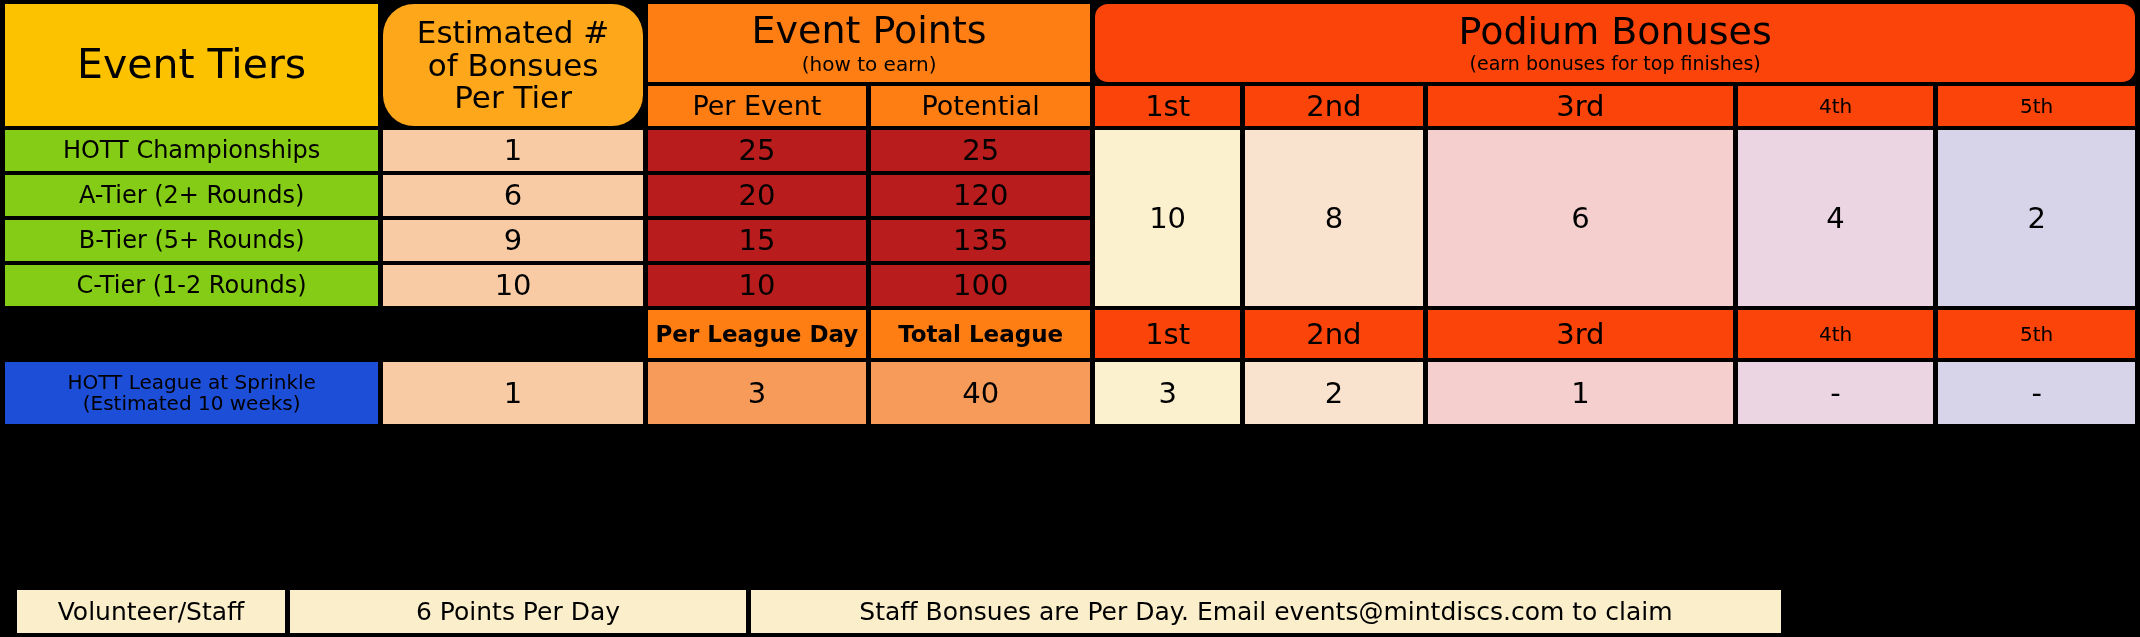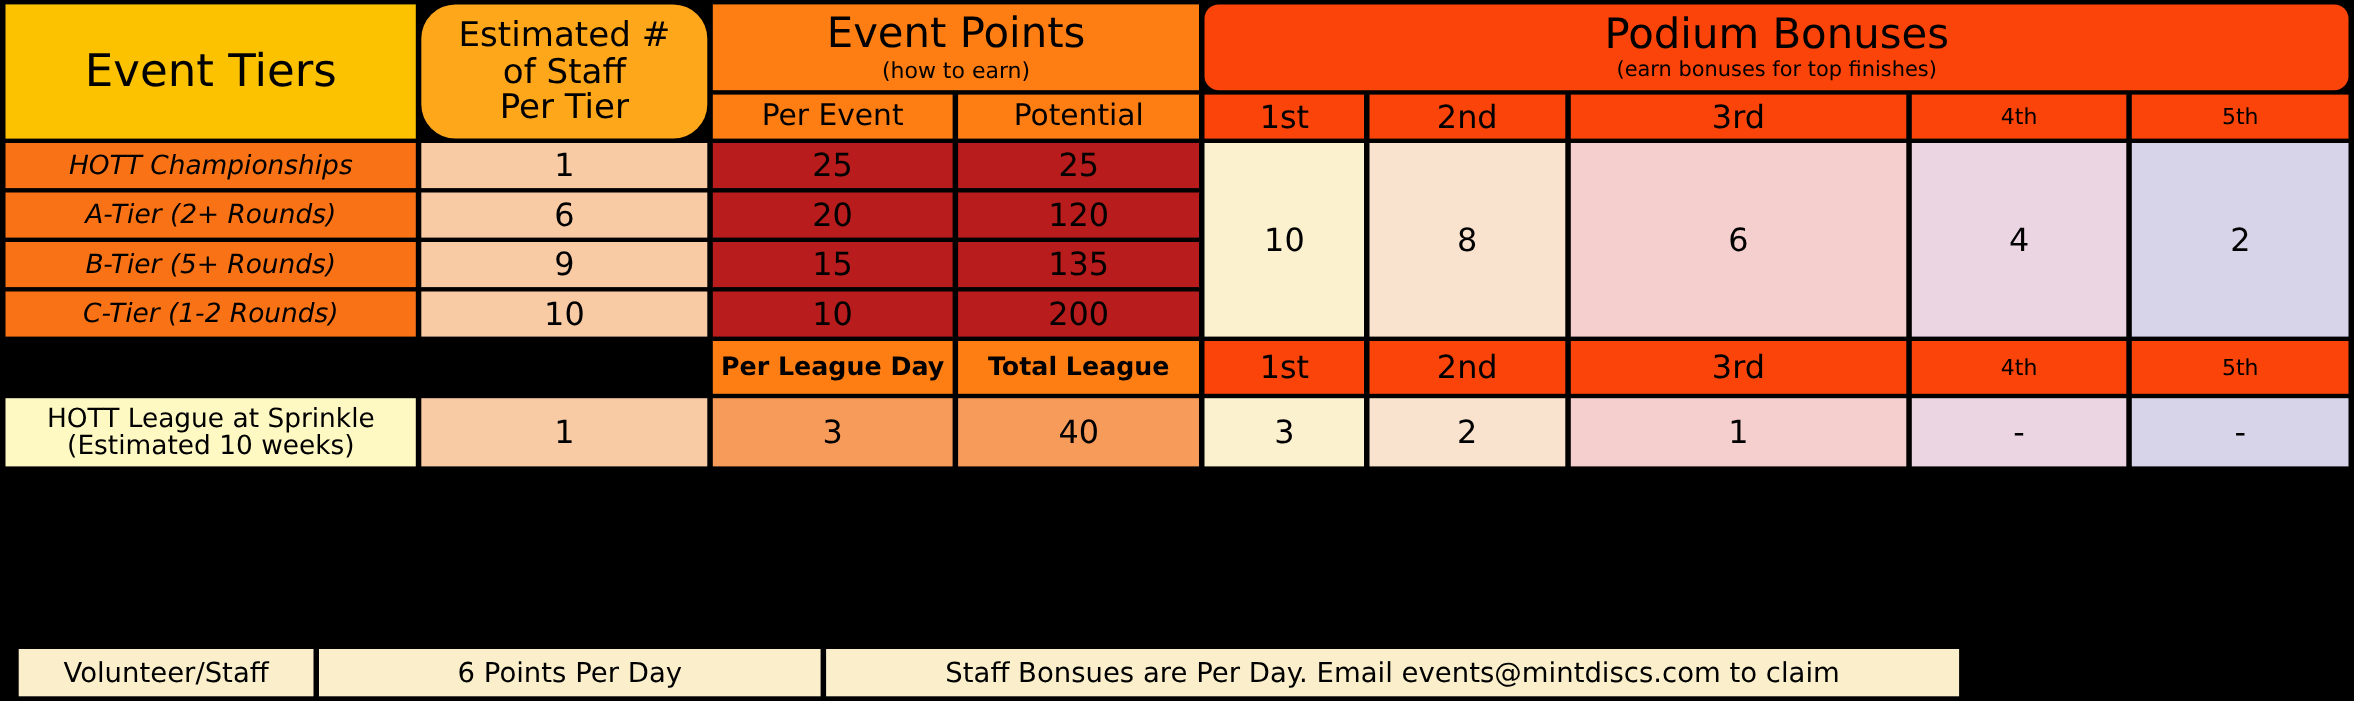--- a/index.html
+++ b/index.html
@@ -70,25 +70,24 @@
   }
   .sh-podium {
     background: #FA4409;
     height: 40px;
   }
   .sh-podium.big { font-size: 29px; }
   .sh-podium.small { font-size: 20px; }
 
   
   .c-tier {
-    background: #f97316;
+    background: #84cc16;
     font-size: 24px;
     height: 41px;
     text-align: center;
-    font-style: italic;
   }
   .c-count {
     background: #F8CBA4;
     font-size: 29px;
     height: 41px;
   }
   .c-pts {
     background: #b91c1c;
     font-size: 29px;
     height: 41px;
@@ -111,22 +110,22 @@
   .lg-sub {
     background: #FE7E14;
     font-size: 23px;
     height: 48px;
     font-weight: bold;
   }
   .lg-pod-big { background: #FA4409; font-size: 29px; height: 48px; }
   .lg-pod-small { background: #FA4409; font-size: 20px; height: 48px; }
 
   .lgrow-tier {
-    background: #fef9c3;
-    font-size: 24px;
+    background: #1d4ed8;
+    font-size: 20px;
     height: 62px;
     margin-left: 44px;
   }
   .lgrow-count { background: #F8CBA4; font-size: 29px; height: 62px; }
   .lgrow-pts { background: #F79B5B; font-size: 29px; height: 62px; }
   .lgrow-p1 { background: #FCF1CE; font-size: 29px; height: 62px; }
   .lgrow-p2 { background: #FAE3CE; font-size: 29px; height: 62px; }
   .lgrow-p3 { background: #F5CECE; font-size: 29px; height: 62px; }
   .lgrow-p4 { background: #EBD5E3; font-size: 29px; height: 62px; }
   .lgrow-p5 { background: #D7D3E9; font-size: 29px; height: 62px; }
@@ -174,21 +173,21 @@
       <col style="width:228px">
       <col style="width:146px">
       <col style="width:147px">
     </colgroup>
 
     <tbody>
         <tr>
       <td class="h-tiers" rowspan="2">Event Tiers</td>
       <td class="h-est" rowspan="2">
         <span>Estimated #</span><br>
-        <span>of Staff</span><br>
+        <span>of Bonsues</span><br>
         <span>Per Tier</span>
       </td>
       <td class="h-points" colspan="2">
         <span class="big">Event Points</span>
         <span class="sub">(how to earn)</span>
       </td>
       <td class="h-podium" colspan="5">
         <span class="big">Podium Bonuses</span>
         <span class="sub">(earn bonuses for top finishes)</span>
       </td>
@@ -227,21 +226,21 @@
       <td class="c-tier">B-Tier (5+ Rounds)</td>
       <td class="c-count">9</td>
       <td class="c-pts">15</td>
       <td class="c-pts">135</td>
     </tr>
 
     <tr>
       <td class="c-tier">C-Tier (1-2 Rounds)</td>
       <td class="c-count">10</td>
       <td class="c-pts">10</td>
-      <td class="c-pts">200</td>
+      <td class="c-pts">100</td>
     </tr>
 
     <tr>
       <td class="lg-banner" colspan="2">2026 NEW | PDGA League</td>
       <td class="lg-sub">Per League Day</td>
       <td class="lg-sub">Total League</td>
       <td class="lg-pod-big">1st</td>
       <td class="lg-pod-big">2nd</td>
       <td class="lg-pod-big">3rd</td>
       <td class="lg-pod-small">4th</td>

